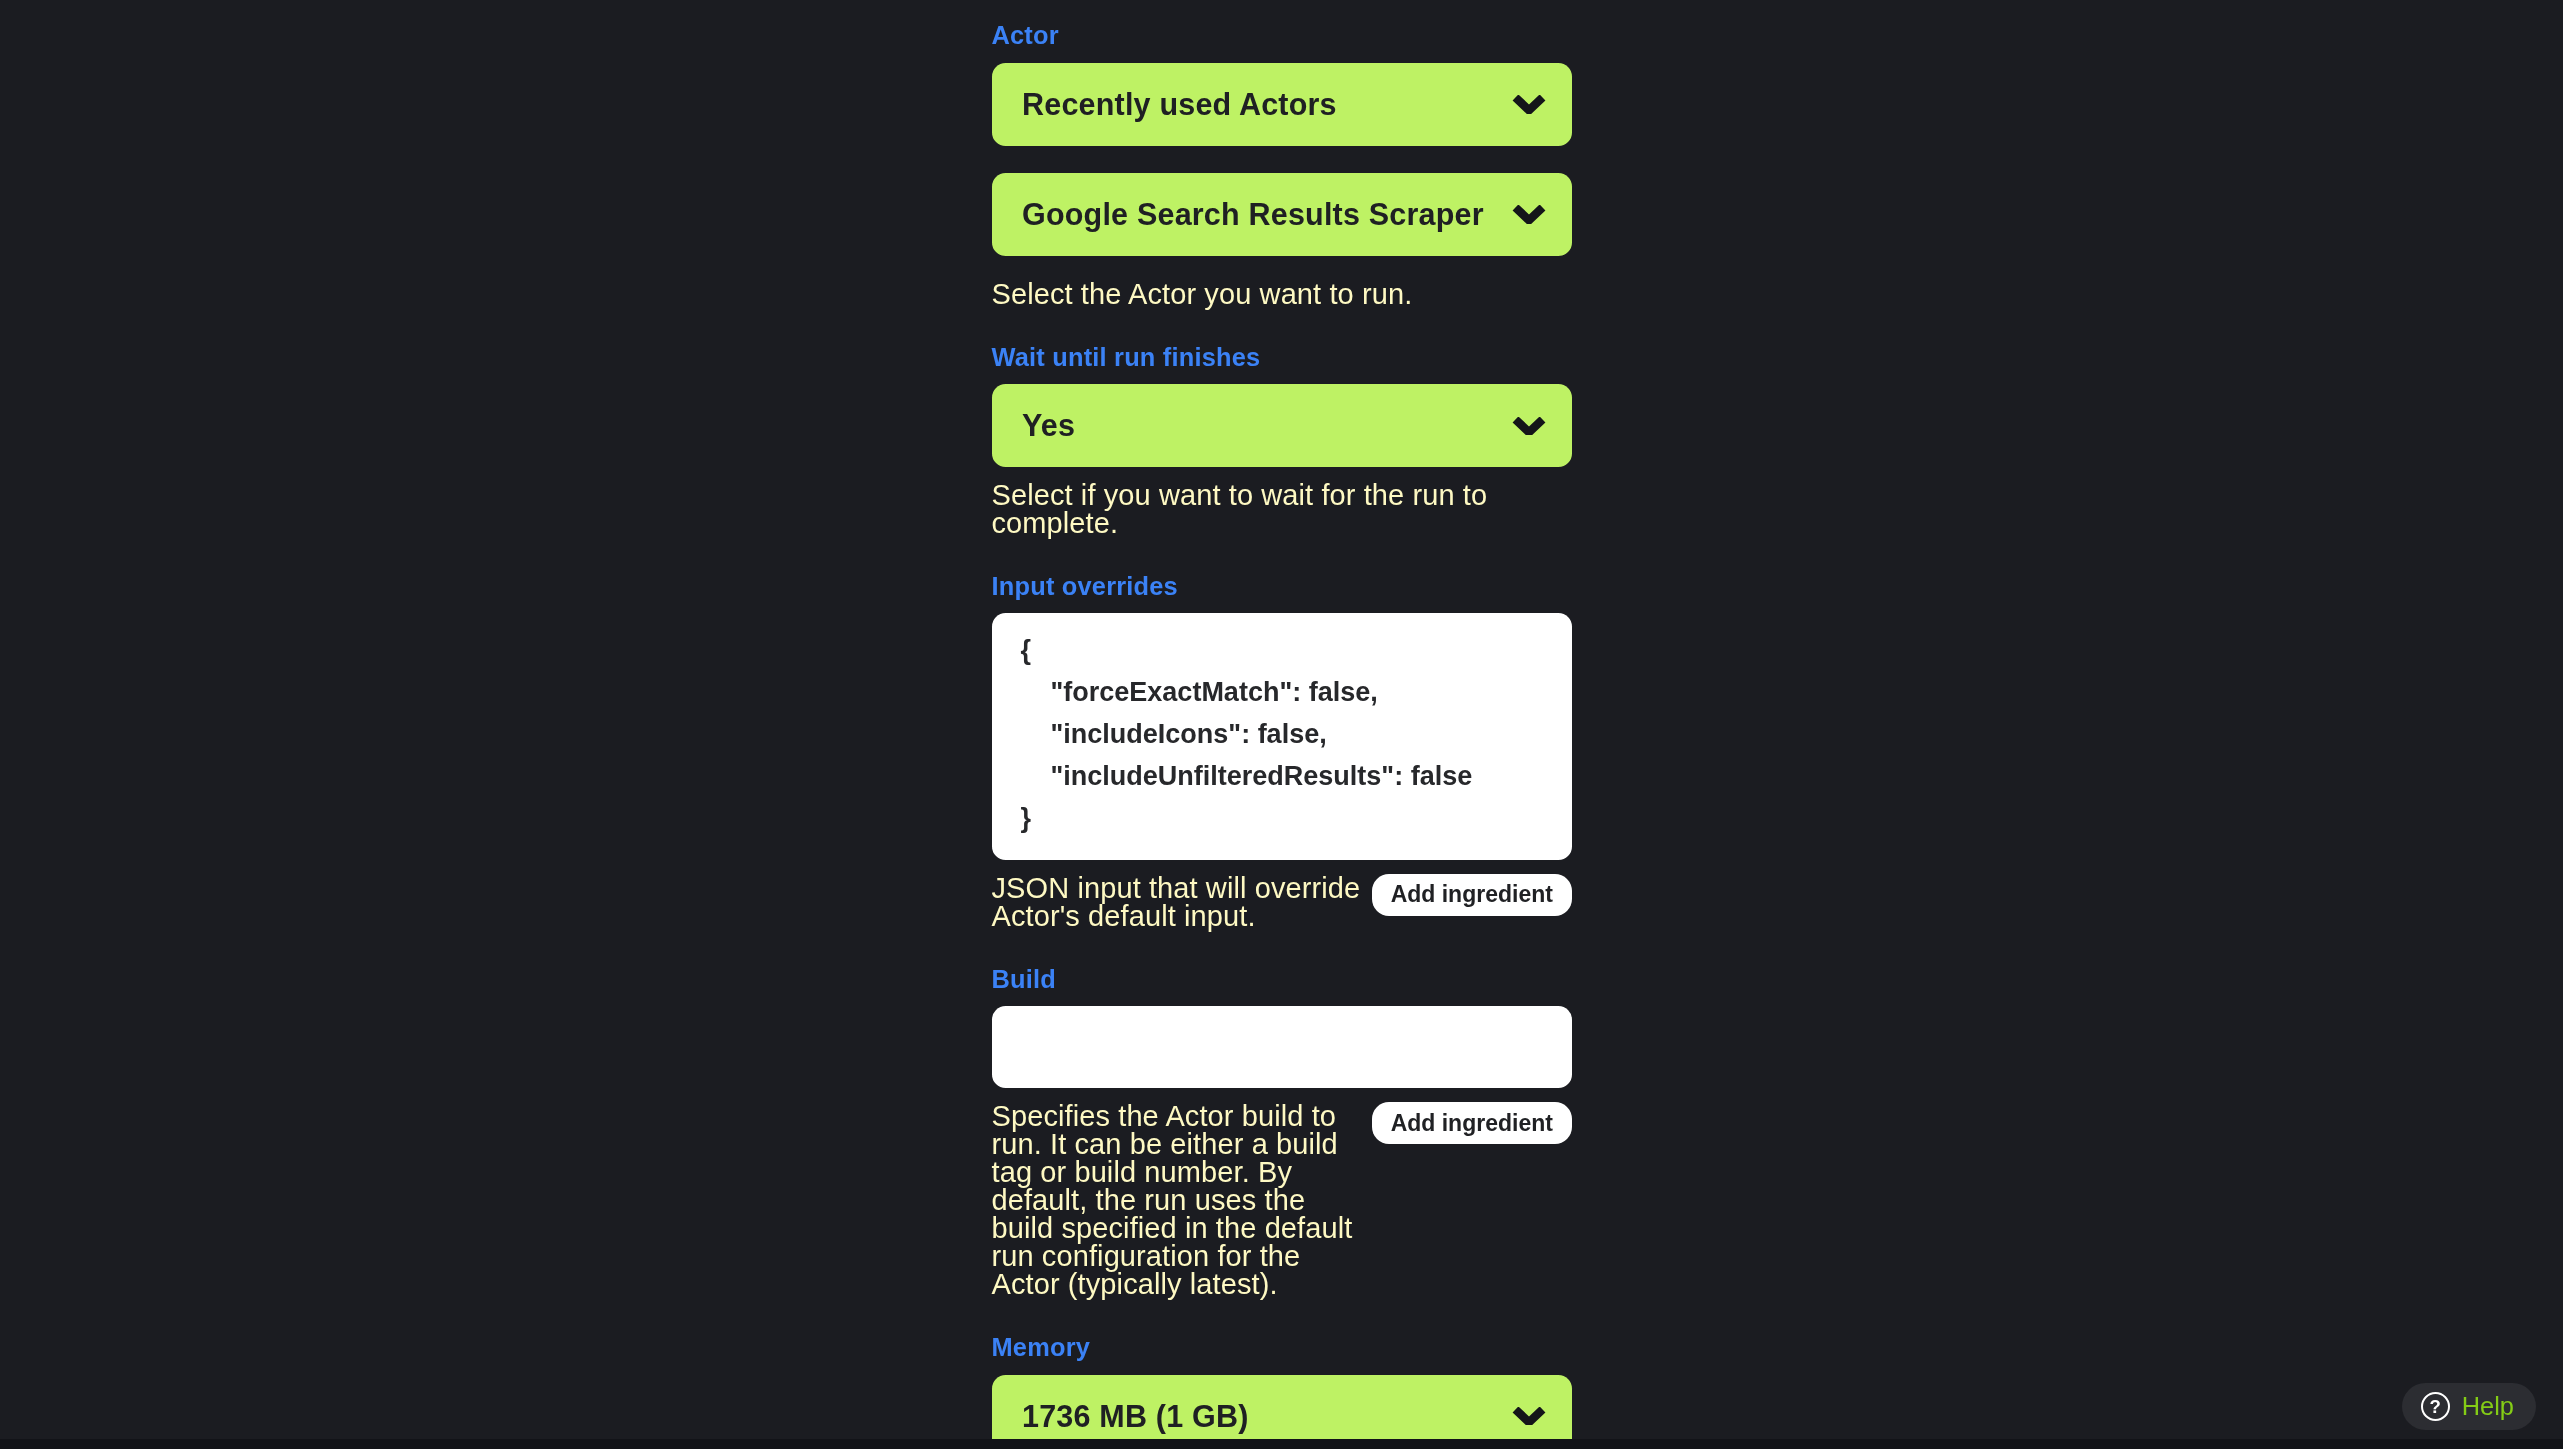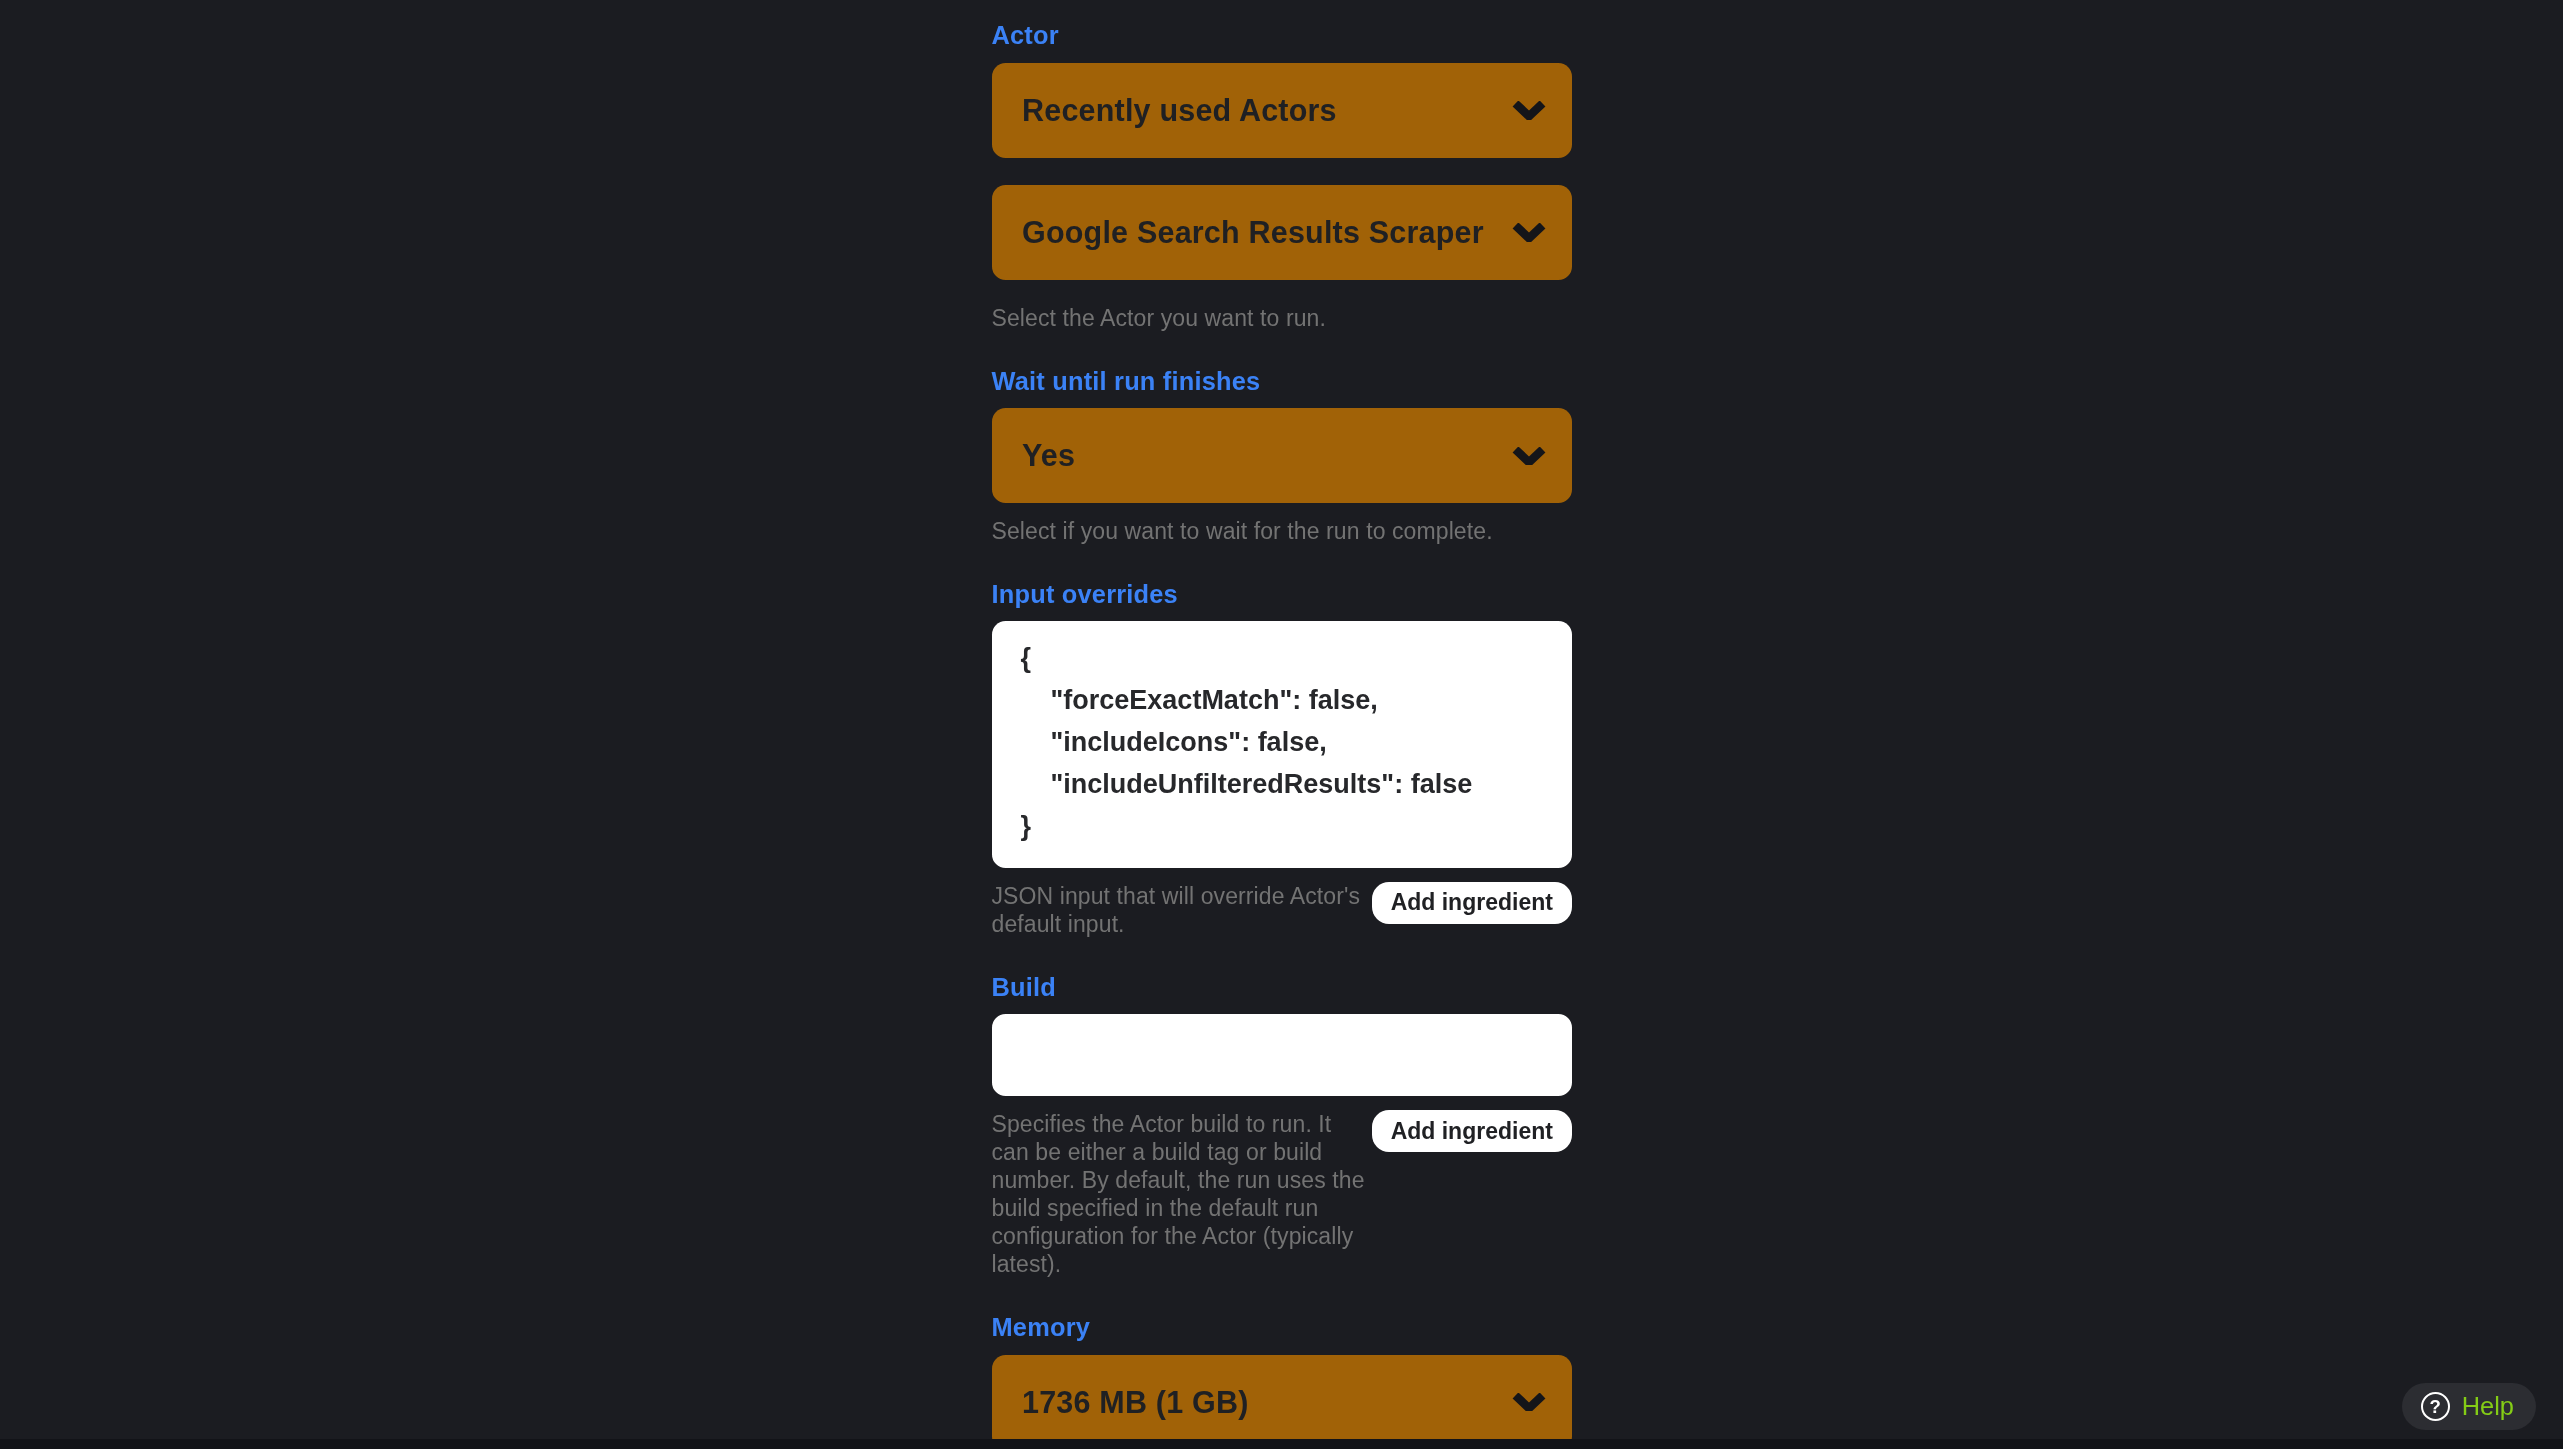--- a/index.html
+++ b/index.html
@@ -18,42 +18,42 @@
   .field-label {
     color: #3b82f6;
     font-size: 25.4px;
     font-weight: 700;
     line-height: 30.5px;
     margin-bottom: 12px;
     letter-spacing: 0.2px;
   }
   .section { margin-top: 34px; }
   .select-box {
-    height: 95px;
-    background: #a16207;
+    height: 83px;
+    background: #bef264;
     border-radius: 13.6px;
     display: flex;
     align-items: center;
     padding: 0 25.4px 0 30.5px;
     cursor: pointer;
   }
   .select-box + .select-box { margin-top: 27px; }
   .select-value {
     flex: 1;
     font-size: 30.5px;
     font-weight: 700;
     color: #1f2023;
     letter-spacing: 0.2px;
     white-space: nowrap;
     overflow: hidden;
   }
   .chevron { flex: 0 0 auto; display: flex; align-items: center; }
   .help-text {
-    color: #737373;
-    font-size: 23px;
+    color: #fef9c3;
+    font-size: 29px;
     line-height: 28px;
     font-weight: 400;
     margin-top: 13.6px;
     letter-spacing: 0.1px;
   }
   .help-text.first { margin-top: 24px; }
   .text-box {
     background: #ffffff;
     border-radius: 13.6px;
     width: 100%;

